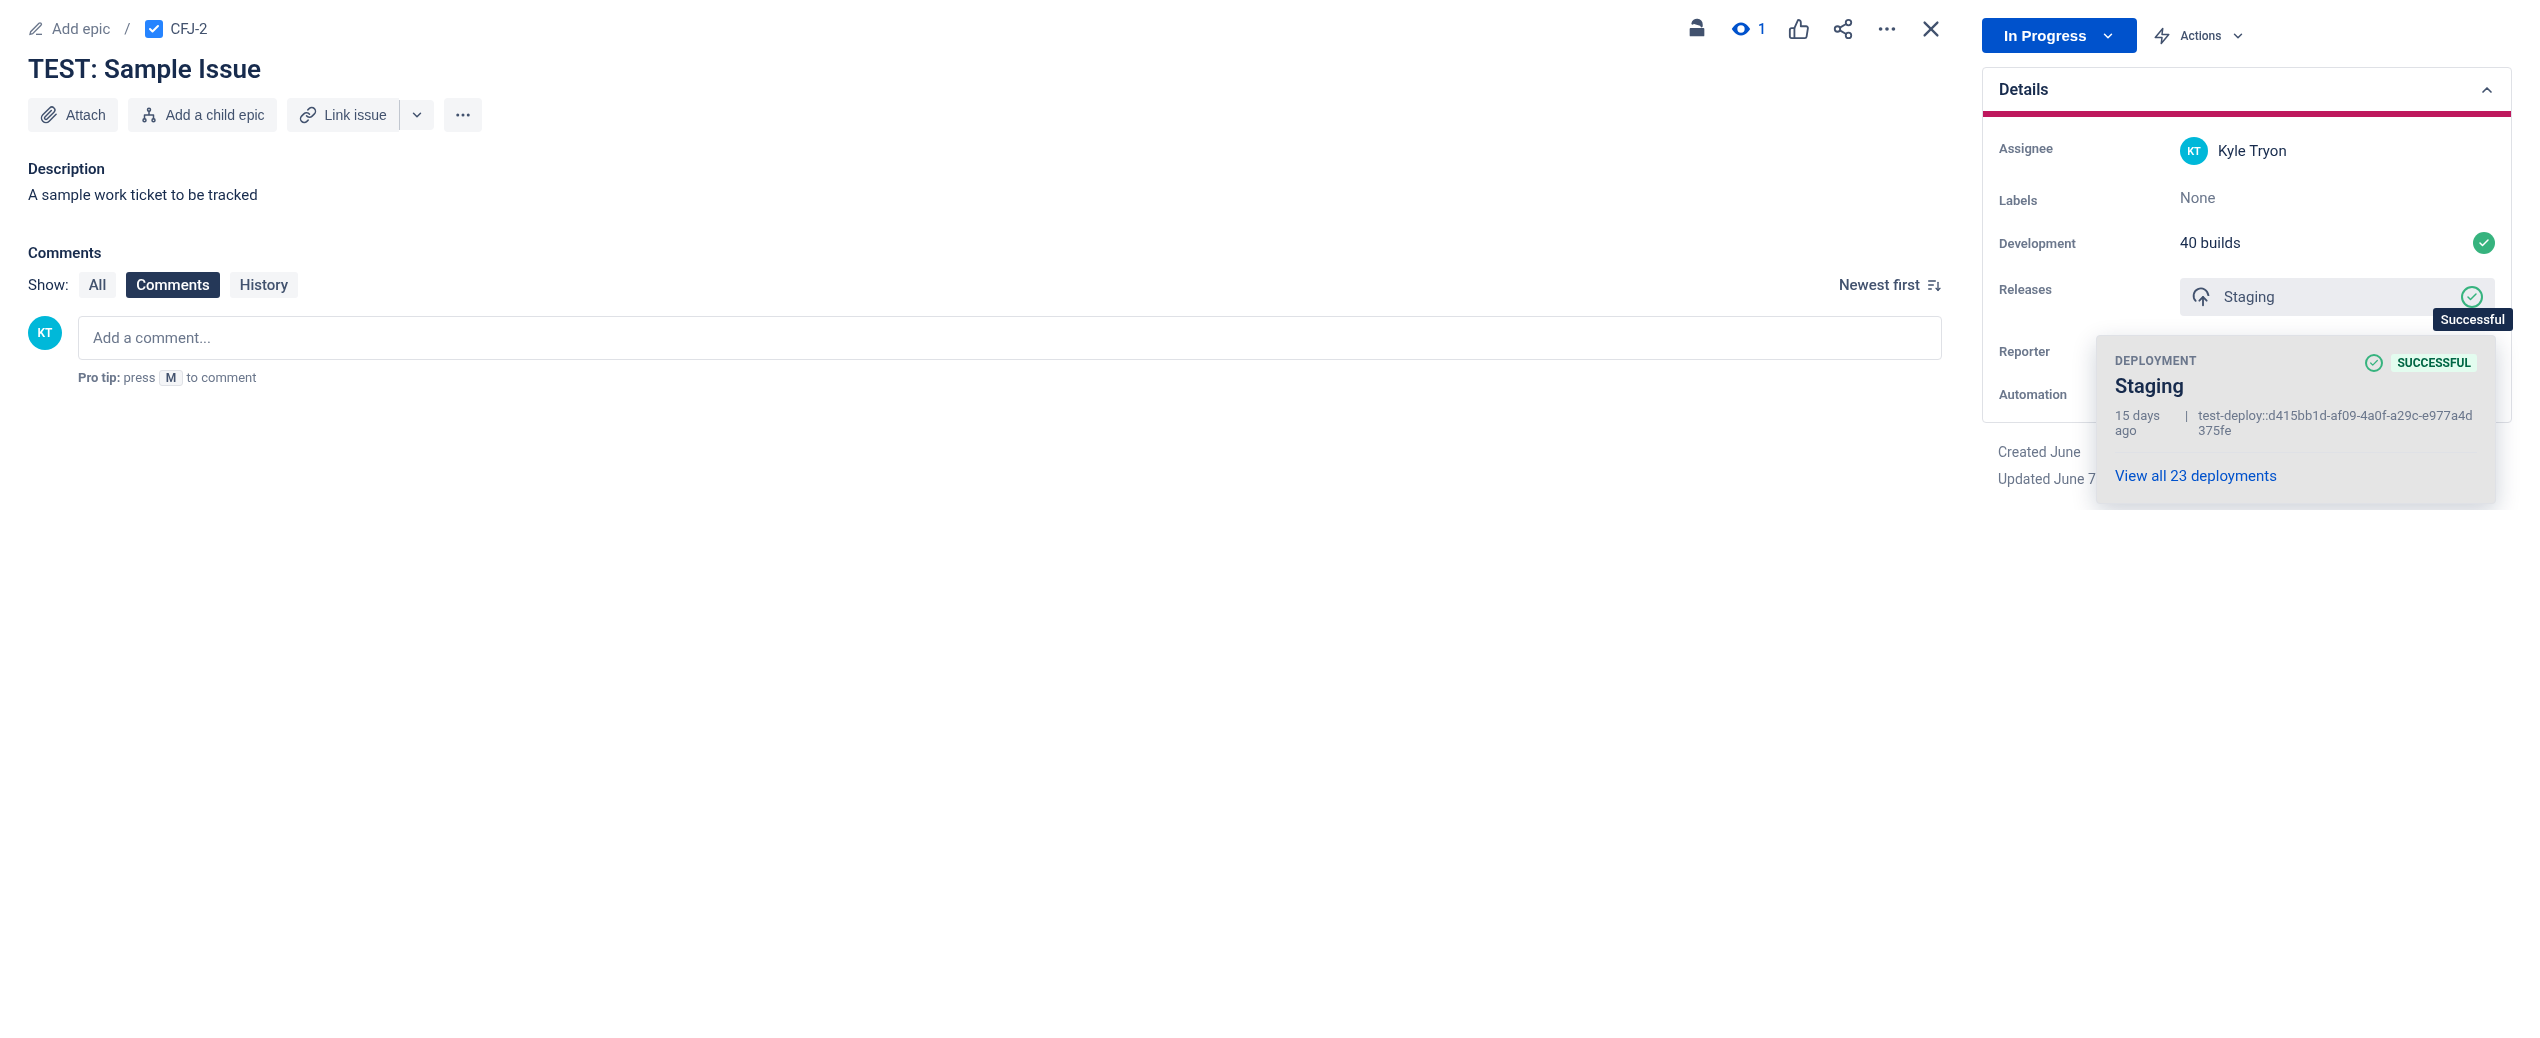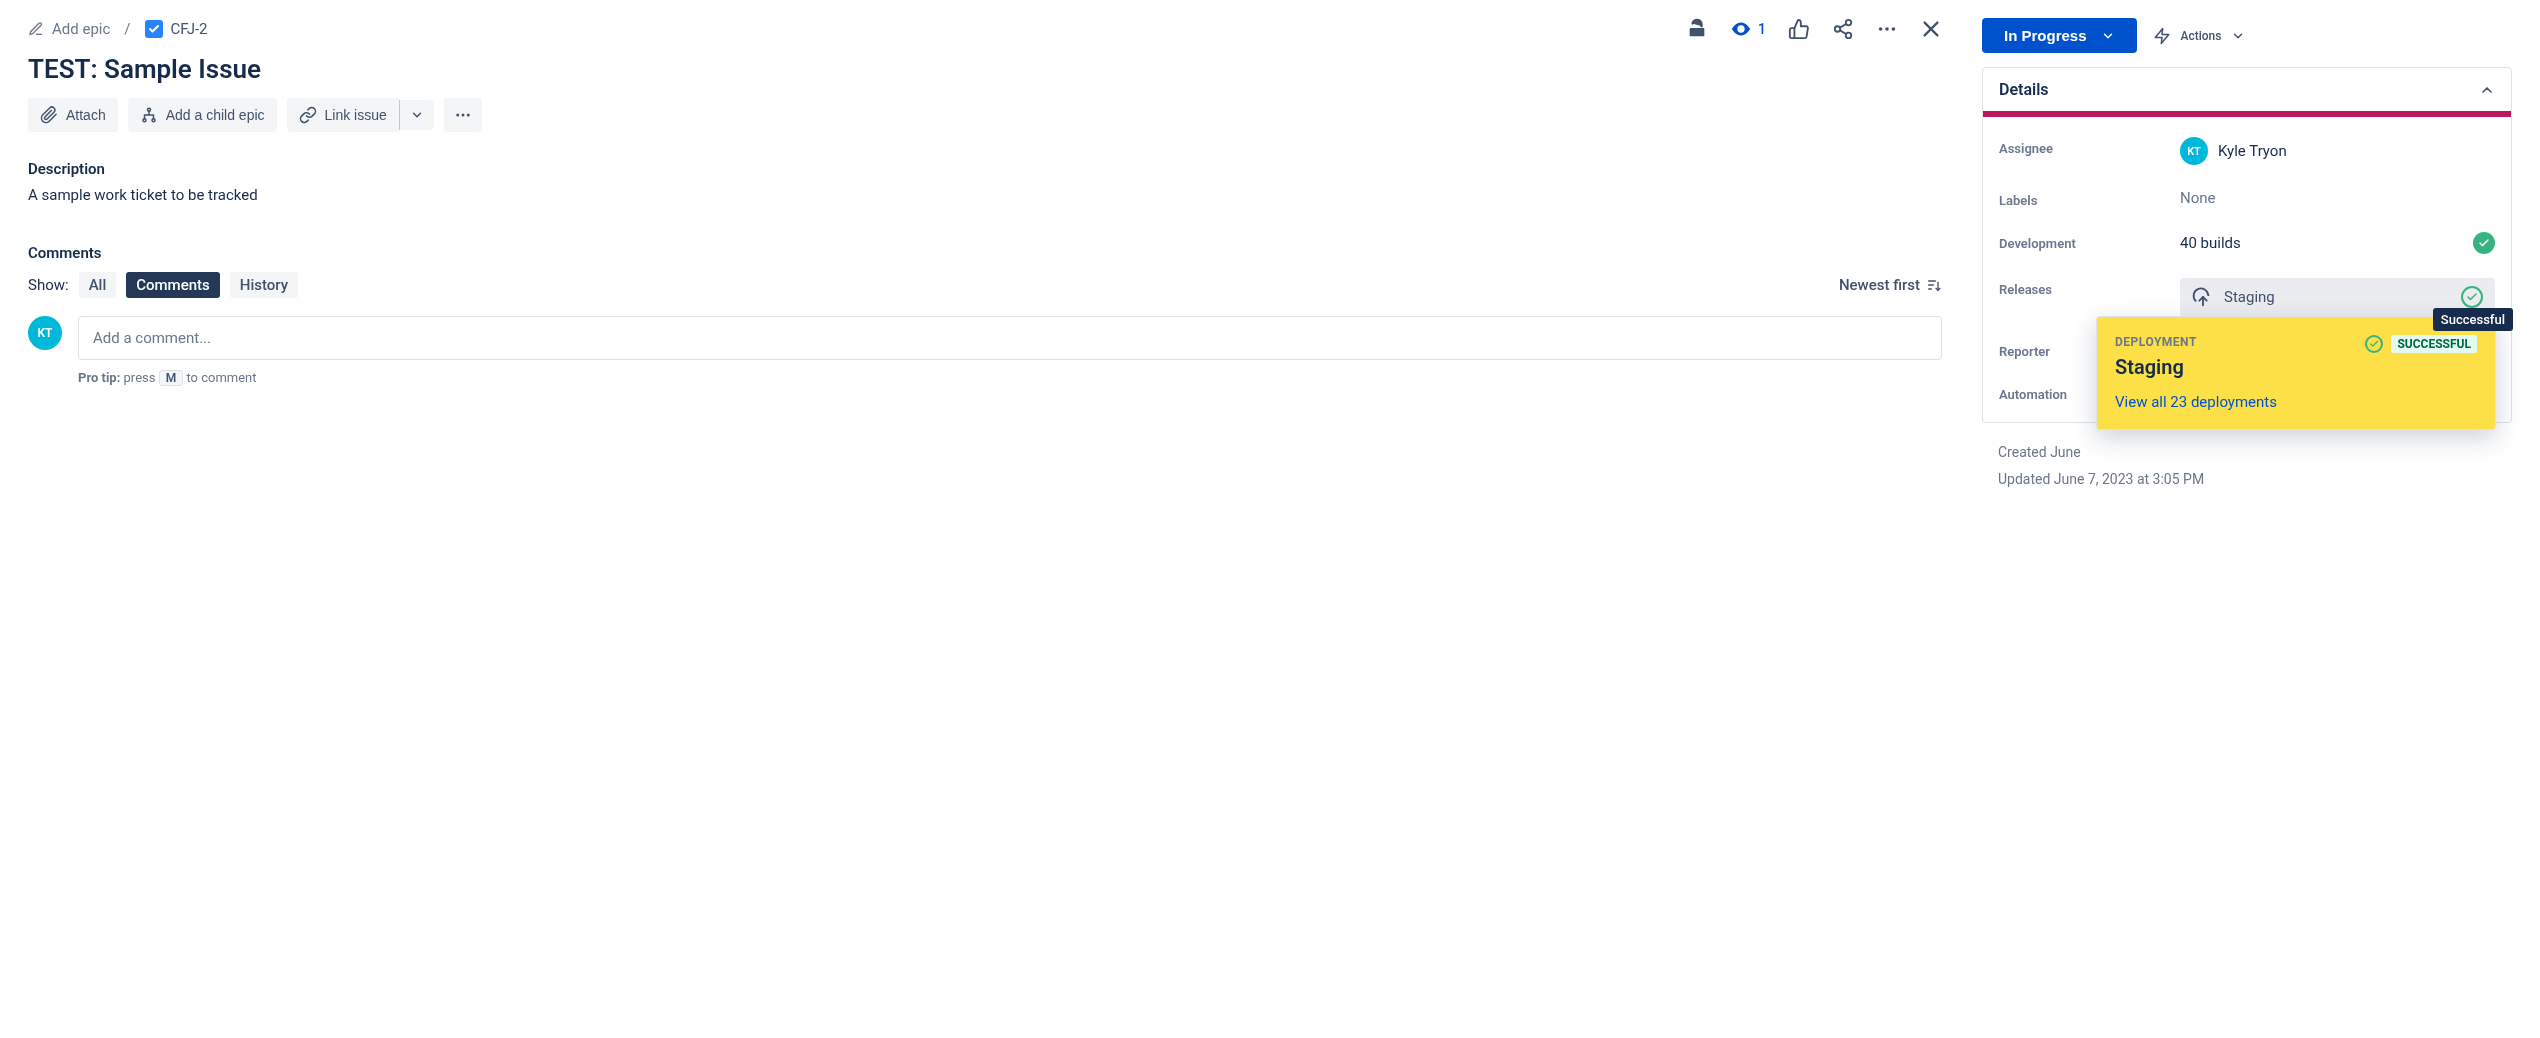--- a/index.html
+++ b/index.html
@@ -242,23 +242,23 @@
     color: #fff;
     font-size: 13px;
     padding: 4px 8px;
     border-radius: 3px;
     font-weight: 500;
     z-index: 20;
   }
   .deploy-popover {
     position: absolute;
     left: 114px;
-    top: 298px;
+    top: 317px;
     width: 400px;
-    background: #fde047;
+    background: #e5e5e5;
     border: 1px solid #DFE1E6;
     border-radius: 4px;
     box-shadow: 0 8px 24px rgba(9,30,66,0.2);
     padding: 18px;
     z-index: 10;
   }
   .dp-head { display: flex; align-items: flex-start; justify-content: space-between; }
   .dp-label { font-size: 12px; letter-spacing: 0.5px; color: #6B778C; font-weight: 700; margin-bottom: 6px; }
   .dp-env { font-size: 20px; font-weight: 600; color: #172B4D; }
   .dp-status { display: flex; align-items: center; gap: 8px; }
@@ -557,16 +557,21 @@
         </div>
         <div class="dp-status">
           <span class="check-circle-outline" style="width:18px;height:18px;">
             <svg width="10" height="10" viewBox="0 0 24 24" fill="none" stroke="#36B37E" stroke-width="3" stroke-linecap="round" stroke-linejoin="round">
                 <polyline points="20 6 9 17 4 12"></polyline>
               </svg>
           </span>
           <span class="dp-status-badge">SUCCESSFUL</span>
         </div>
       </div>
+      <div class="dp-sub">
+        <span style="flex:0 0 60px;">15 days ago</span>
+        <span class="pipe">|</span>
+        <span style="word-break:break-all;">test-deploy::d415bb1d-af09-4a0f-a29c-e977a4d375fe</span>
+      </div>
       <a class="dp-link">View all 23 deployments</a>
     </div>
   </div>
 </div>
 
 </body></html>

